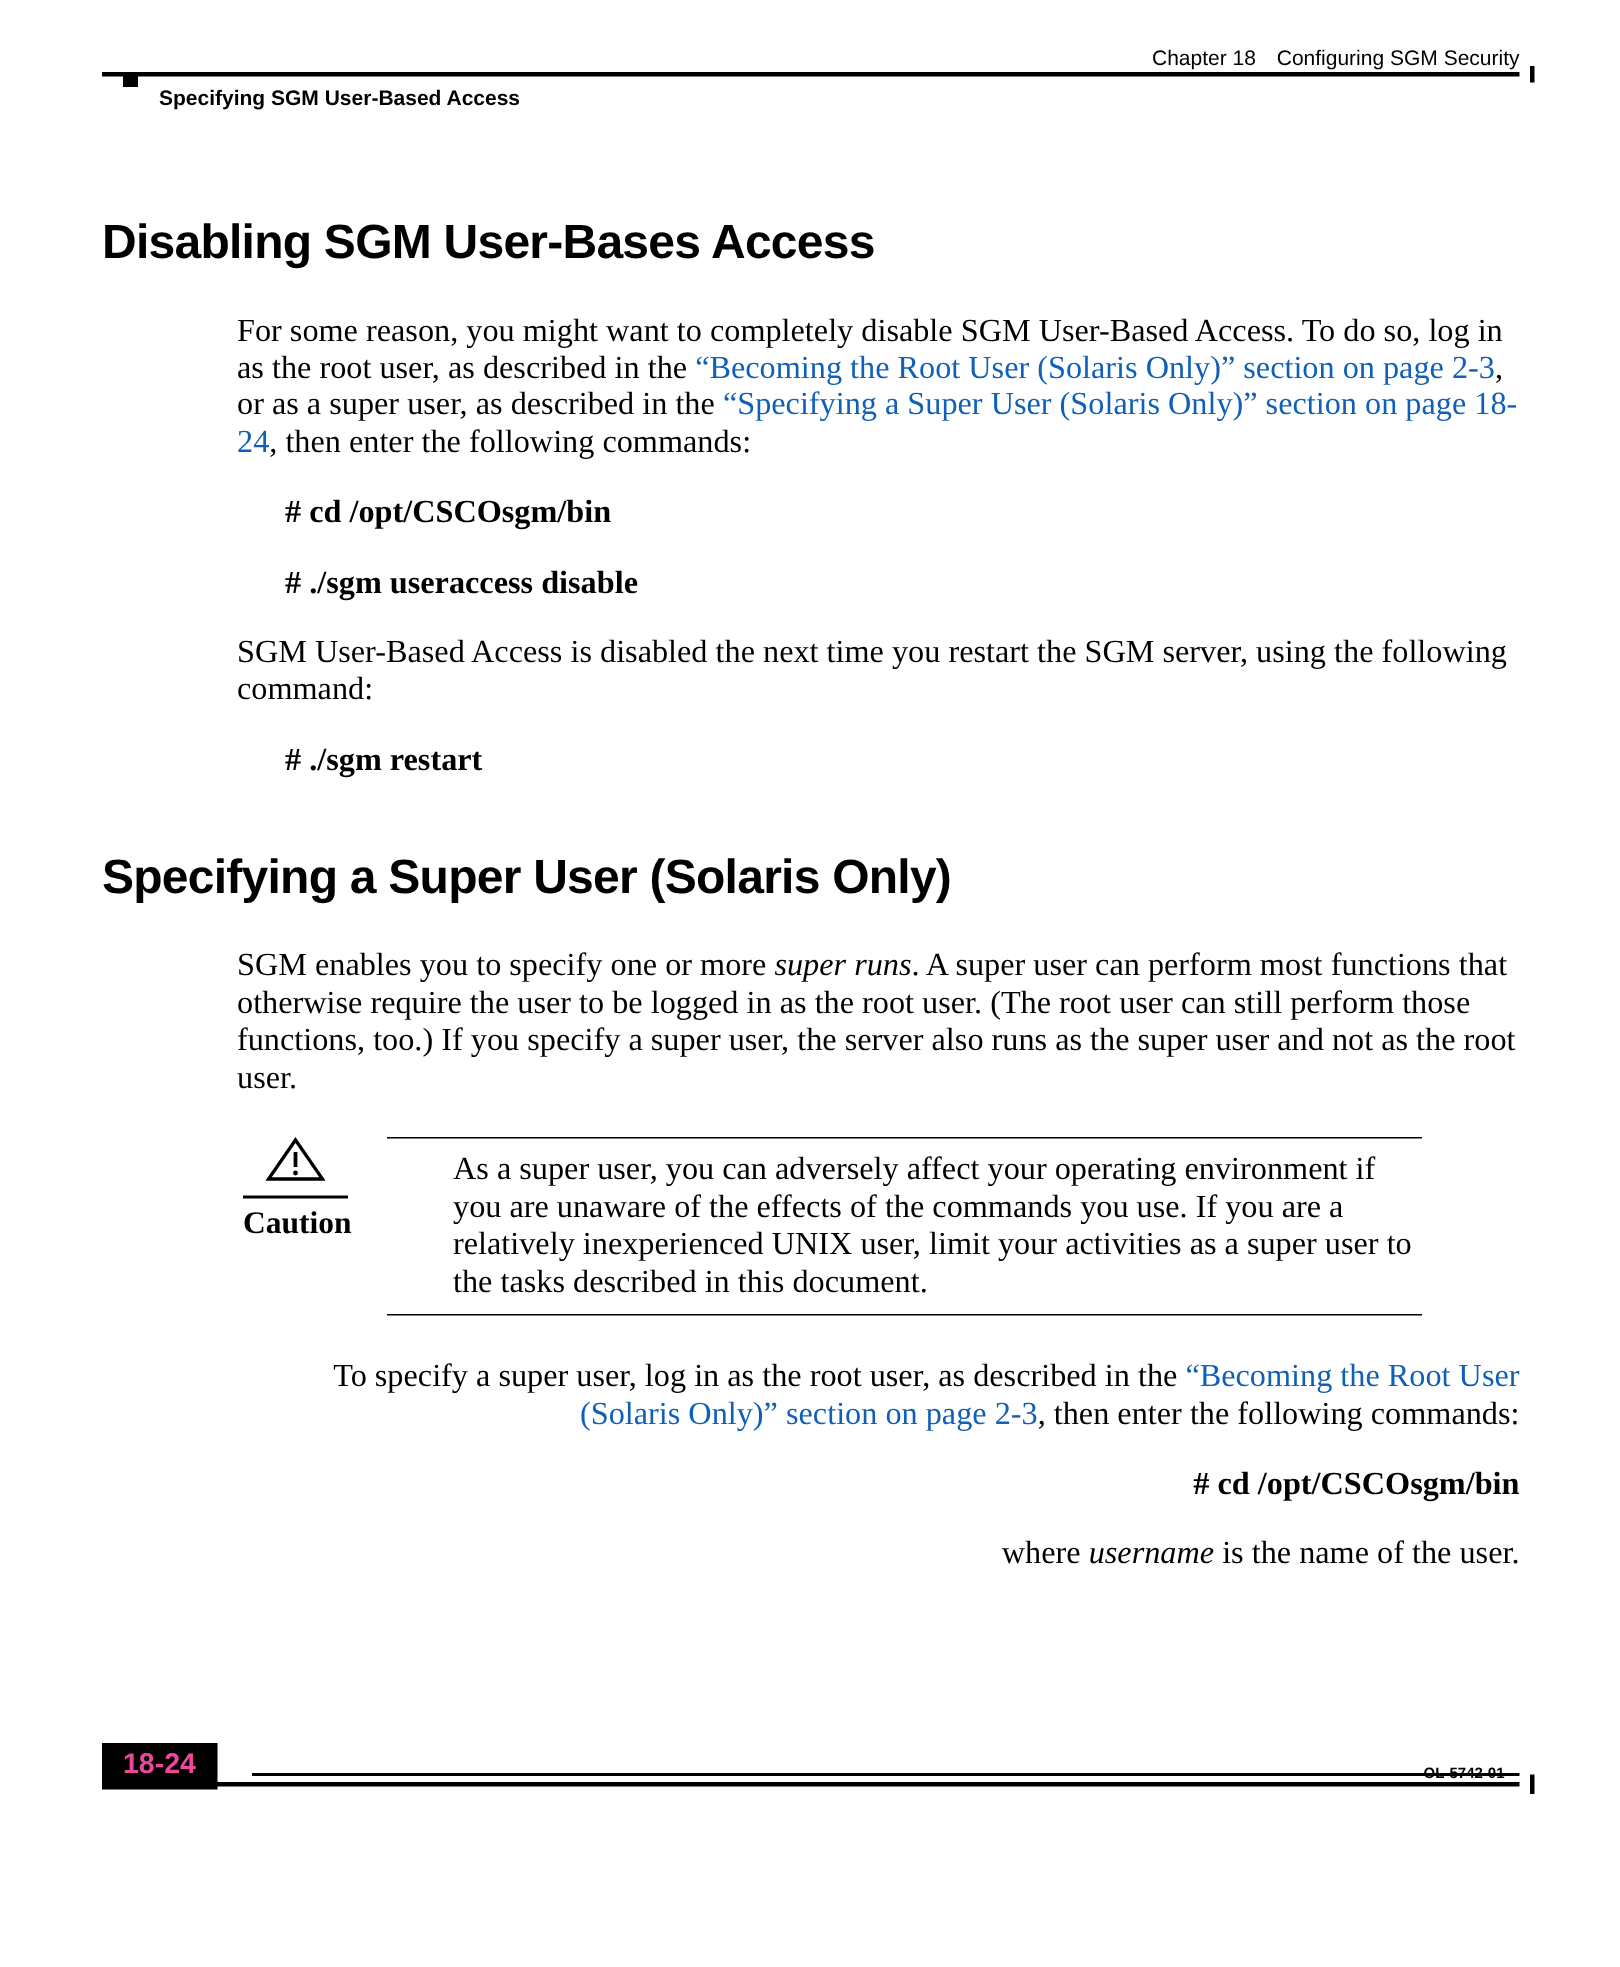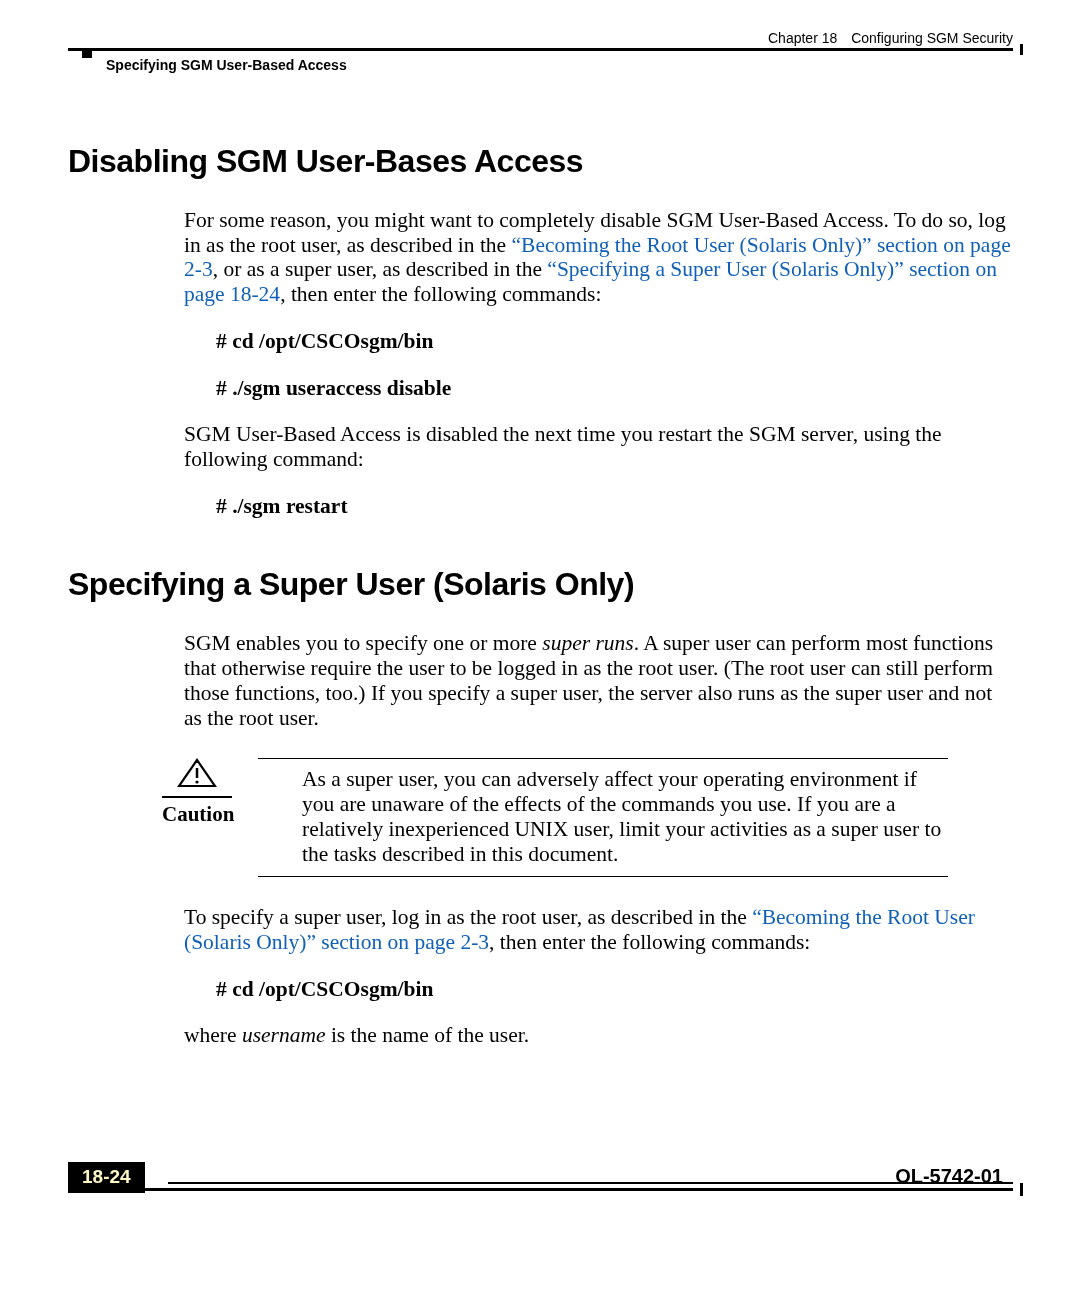--- a/index.html
+++ b/index.html
@@ -61,21 +61,21 @@
     margin-top: 70px;
   }
   .h1 {
     font-family: Arial, Helvetica, sans-serif;
     font-weight: bold;
     font-size: 32px;
     letter-spacing: -0.5px;
     margin-bottom: 28px;
   }
   .body-block {
-    margin-left: 116px;
+    margin-left: 90px;
     font-size: 21.5px;
     line-height: 1.15;
   }
   .para { margin-bottom: 22px; }
   .cmd {
     font-weight: bold;
     margin-left: 32px;
     margin-bottom: 22px;
   }
   .link { color: #1060b8; }
@@ -116,21 +116,21 @@
     height: 1px;
     background: #000;
     margin-bottom: 8px;
   }
   .caution-rule.bottom { margin-top: 10px; margin-bottom: 0; }
   .caution-text {
     font-size: 21.5px;
     line-height: 1.15;
     margin-left: 44px;
   }
-  .after-caution { margin-top: 28px; }
+  .after-caution { margin-top: 28px; text-align: right; }
 
   .footer {
     position: absolute;
     left: 68px;
     bottom: 120px;
     width: 945px;
   }
   .footer-top-line {
     position: relative;
     height: 2px;
@@ -148,33 +148,33 @@
     position: relative;
     height: 3px;
     background: #000;
     margin-top: 4px;
   }
   .page-num-box {
     position: absolute;
     left: 0;
     bottom: -2px;
     background: #000;
-    color: #fef9c3;
+    color: #ec4899;
     font-family: Arial, Helvetica, sans-serif;
     font-weight: bold;
     font-size: 19px;
     padding: 4px 14px 5px 14px;
   }
   .ol-num {
     position: absolute;
     right: 10px;
     bottom: 3px;
     font-family: Arial, Helvetica, sans-serif;
     font-weight: bold;
-    font-size: 20px;
+    font-size: 10px;
   }
   .footer-marker-right {
     position: absolute;
     right: -10px;
     bottom: -5px;
     width: 3px;
     height: 13px;
     background: #000;
   }
 </style>

